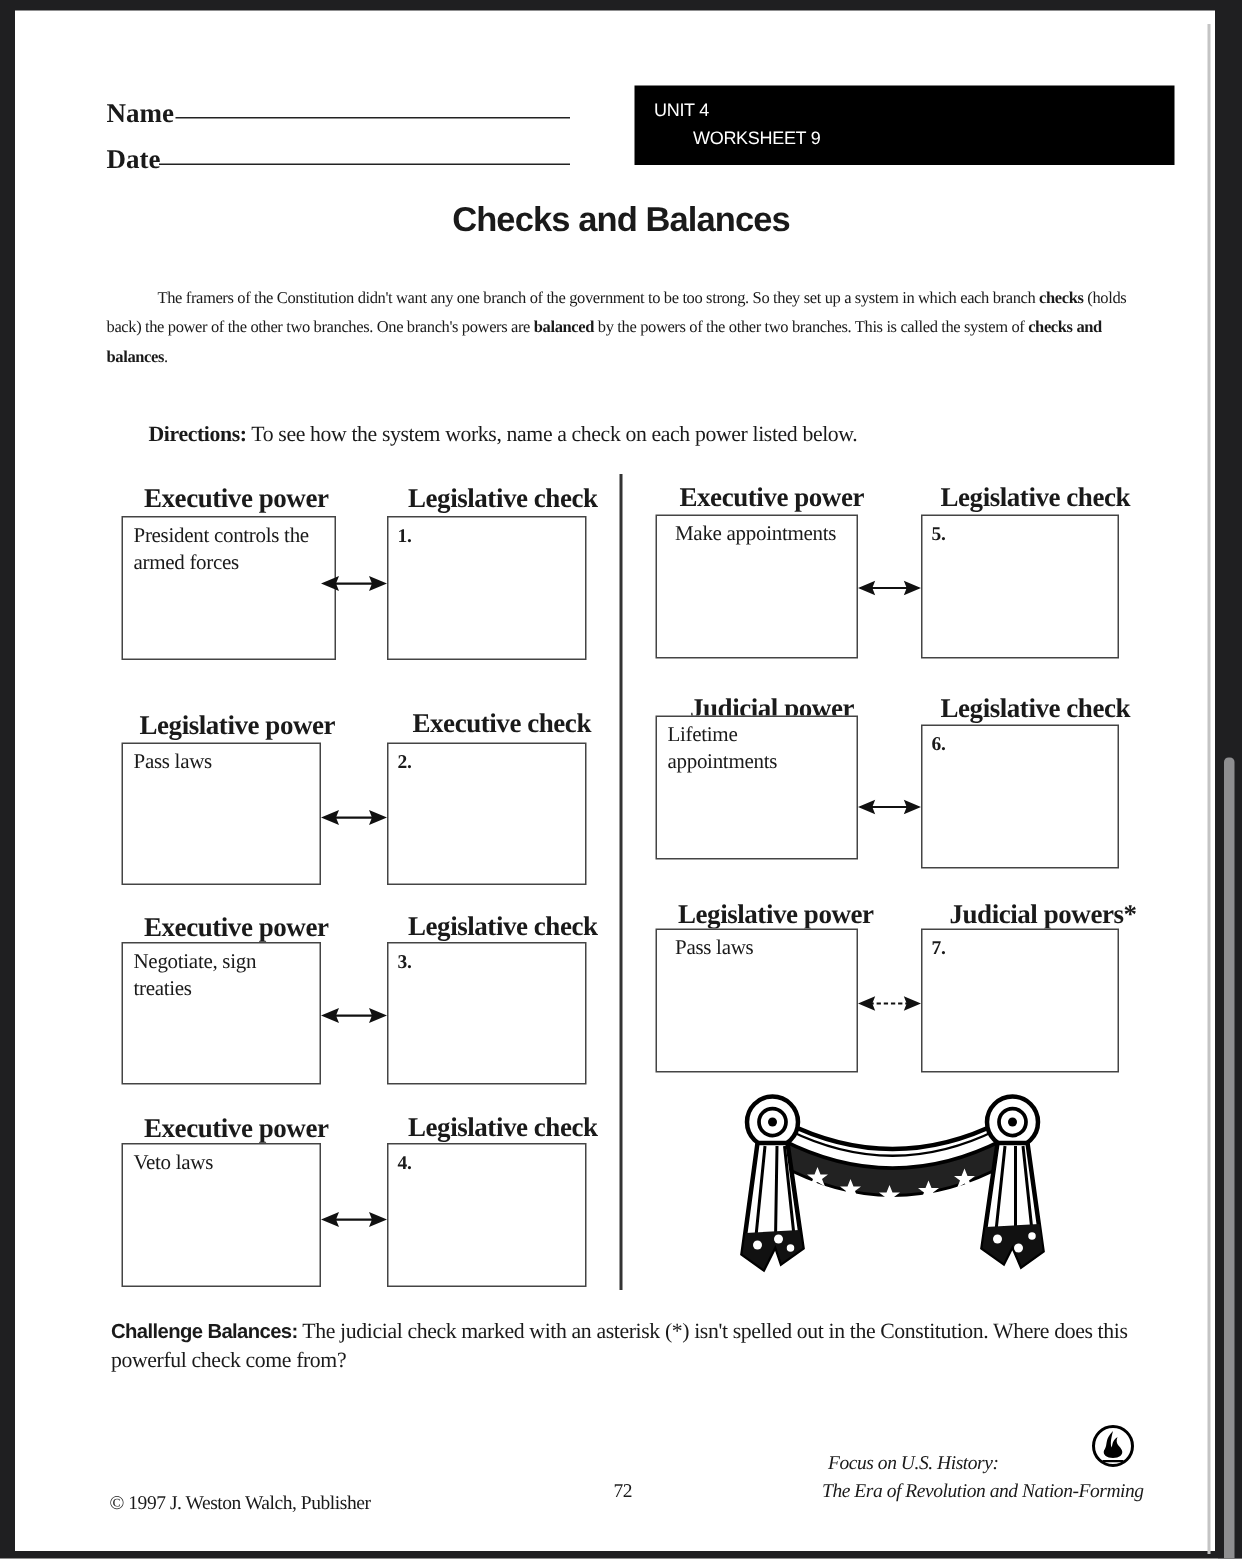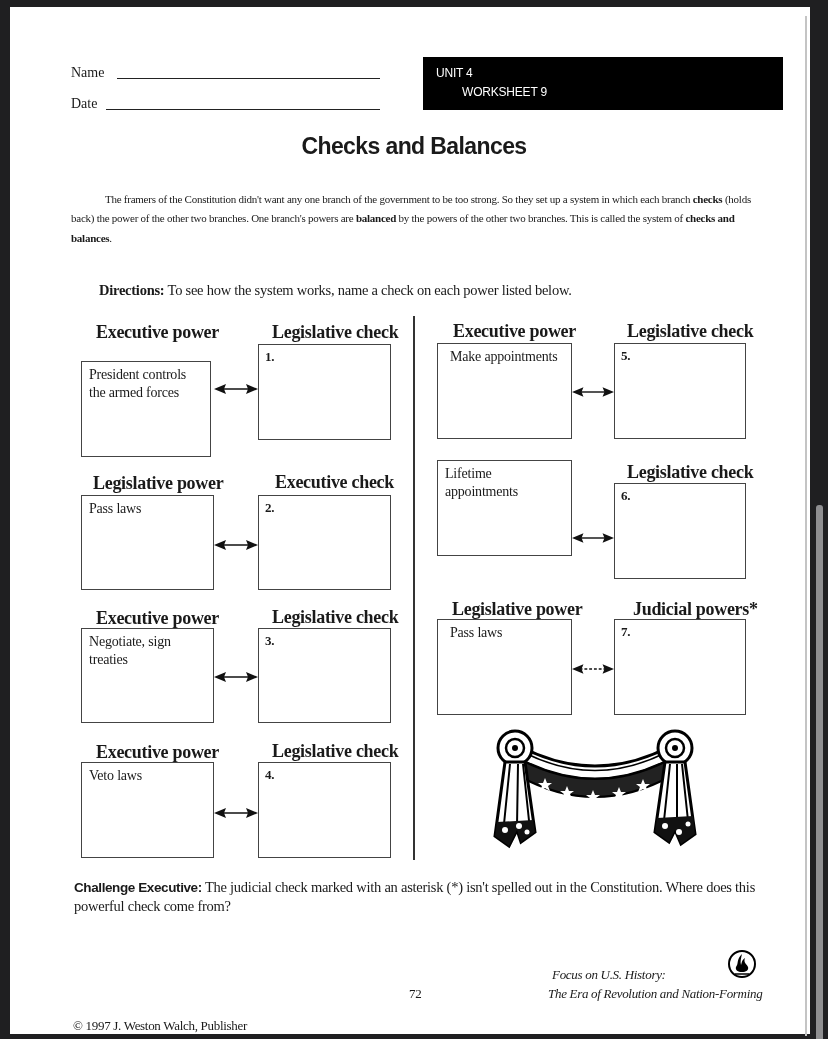--- a/index.html
+++ b/index.html
@@ -11,21 +11,21 @@
       position: absolute; left: 10px; top: 7px; width: 800px; height: 1027px; background: #ffffff;
     }
     .page-edge {
       position: absolute; left: 805px; top: 16px; width: 2px; height: 1020px; background: #c4c4c4;
     }
     .scrollbar-track { position: absolute; left: 812px; top: 0; width: 16px; height: 1039px; background: #1f1f21; }
     .scrollbar-thumb {
       position: absolute; left: 816px; top: 505px; width: 7px; height: 534px; background: #8e8e90; border-radius: 3px 3px 0 0;
     }
     .abs { position: absolute; }
-    .field-label { font-size: 14px; }
+    .field-label { font-size: 18px; font-weight: bold; }
     .field-line { border-bottom: 1px solid #222; height: 0; }
     .unit-box {
       position: absolute; left: 423px; top: 57px; width: 360px; height: 53px; background: #000;
       color: #fff; font-family: "Liberation Sans", "DejaVu Sans", sans-serif; font-size: 12px;
     }
     .unit-box .l1 { position: absolute; left: 13px; top: 9px; letter-spacing: -0.2px; }
     .unit-box .l2 { position: absolute; left: 39px; top: 28px; letter-spacing: -0.2px; }
     .title {
       position: absolute; left: 0; width: 828px; top: 133px; text-align: center;
       font-family: "Liberation Sans", "DejaVu Sans", sans-serif; font-weight: bold; font-size: 23px; letter-spacing: -0.6px;
@@ -76,21 +76,21 @@
 </div>
 
 <div class="directions">
   <b>Directions:</b><span> To see how the system works, name a check on each power listed below.</span>
 </div>
 
 <div class="divider"></div>
 
 <div class="hdr" style="left:96px;top:322px;">Executive power</div>
 <div class="hdr" style="left:272px;top:322px;">Legislative check</div>
-<div class="box" style="left:81px;top:361px;width:130px;height:96px;">President controls the armed forces</div>
+<div class="box" style="left:81px;top:344px;width:143px;height:96px;">President controls the armed forces</div>
 <svg class="arrow" style="left:214px;top:382px;" viewBox="0 0 44 14">
     <line x1="8" y1="7" x2="36" y2="7" stroke="#111" stroke-width="1.5"></line>
     <polygon points="0,7 12,2 10,7 12,12" fill="#111"></polygon>
     <polygon points="44,7 32,2 34,7 32,12" fill="#111"></polygon>
   </svg>
 <div class="box answer" style="left:258px;top:344px;width:133px;height:96px;"><span>1.</span></div>
 
 <div class="hdr" style="left:93px;top:473px;">Legislative power</div>
 <div class="hdr" style="left:275px;top:472px;">Executive check</div>
 <div class="box" style="left:81px;top:495px;width:133px;height:95px;">Pass laws</div>
@@ -126,21 +126,21 @@
 <div class="box" style="left:437px;top:343px;width:135px;height:96px;padding-left:12px;">Make appointments</div>
 <svg class="arrow" style="left:572px;top:385px;width:42px;" viewBox="0 0 44 14">
     <line x1="8" y1="7" x2="36" y2="7" stroke="#111" stroke-width="1.5"></line>
     <polygon points="0,7 12,2 10,7 12,12" fill="#111"></polygon>
     <polygon points="44,7 32,2 34,7 32,12" fill="#111"></polygon>
   </svg>
 <div class="box answer" style="left:614px;top:343px;width:132px;height:96px;"><span>5.</span></div>
 
 <div class="hdr" style="left:460px;top:462px;">Judicial power</div>
 <div class="hdr" style="left:627px;top:462px;">Legislative check</div>
-<div class="box" style="left:437px;top:460px;width:135px;height:96px;">Lifetime appointments</div>
+<div class="box" style="left:437px;top:477px;width:135px;height:96px;">Lifetime appointments</div>
 <svg class="arrow" style="left:572px;top:531px;width:42px;" viewBox="0 0 44 14">
     <line x1="8" y1="7" x2="36" y2="7" stroke="#111" stroke-width="1.5"></line>
     <polygon points="0,7 12,2 10,7 12,12" fill="#111"></polygon>
     <polygon points="44,7 32,2 34,7 32,12" fill="#111"></polygon>
   </svg>
 <div class="box answer" style="left:614px;top:483px;width:132px;height:96px;"><span>6.</span></div>
 
 <div class="hdr" style="left:452px;top:599px;">Legislative power</div>
 <div class="hdr" style="left:633px;top:599px;">Judicial powers*</div>
 <div class="box" style="left:437px;top:619px;width:135px;height:96px;padding-left:12px;">Pass laws</div>
@@ -185,24 +185,24 @@
   <path d="M185,38 L178,104 M192,38 L192,100 M197,38 L204,104" stroke="#000" stroke-width="2"></path>
   <path d="M172,92 L208,90 L210,108 L196,118 L190,104 L184,116 L170,106 Z" fill="#111"></path>
   <g fill="#fff">
       <circle cx="180" cy="100" r="3"></circle>
       <circle cx="194" cy="106" r="3"></circle>
       <circle cx="203" cy="98" r="2.5"></circle>
     </g>
 </svg>
 
 <div class="challenge">
-  <span class="lead">Challenge Executive:</span><span> The judicial check marked with an asterisk (*) isn't spelled out in the Constitution. Where does this powerful check come from?</span>
-</div>
-
-<div class="footer" style="left:73px;top:994px;margin-top:24px;">© 1997 J. Weston Walch, Publisher</div>
+  <span class="lead">Challenge Balances:</span><span> The judicial check marked with an asterisk (*) isn't spelled out in the Constitution. Where does this powerful check come from?</span>
+</div>
+
+<div class="footer" style="left:73px;top:994px;">© 1997 J. Weston Walch, Publisher</div>
 <div class="footer" style="left:409px;top:986px;">72</div>
 <div class="footer italic" style="left:521px;top:967px;">Focus on U.S. History:</div>
 <div class="footer italic" style="left:517px;top:986px;">The Era of Revolution and Nation-Forming</div>
 <svg class="logo" viewBox="0 0 30 30">
   <circle cx="15" cy="15" r="13" fill="#fff" stroke="#000" stroke-width="2"></circle>
   <path d="M15,5 C9,11 12,14 9,18 C8,21 11,23 15,23 C19,23 22,21 21,18 C20,15 16,14 18,9 C14,12 15,14 14,16 C13,13 14,9 15,5 Z" fill="#000"></path>
   <line x1="8" y1="25" x2="22" y2="25" stroke="#000" stroke-width="1.5"></line>
 </svg>
 
 </body></html>

